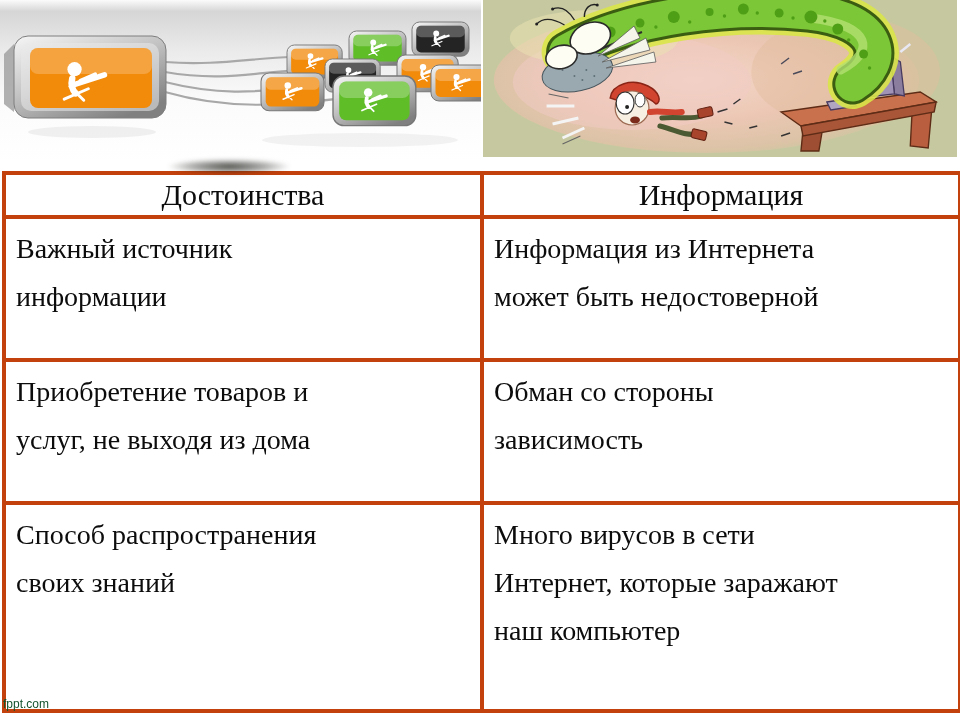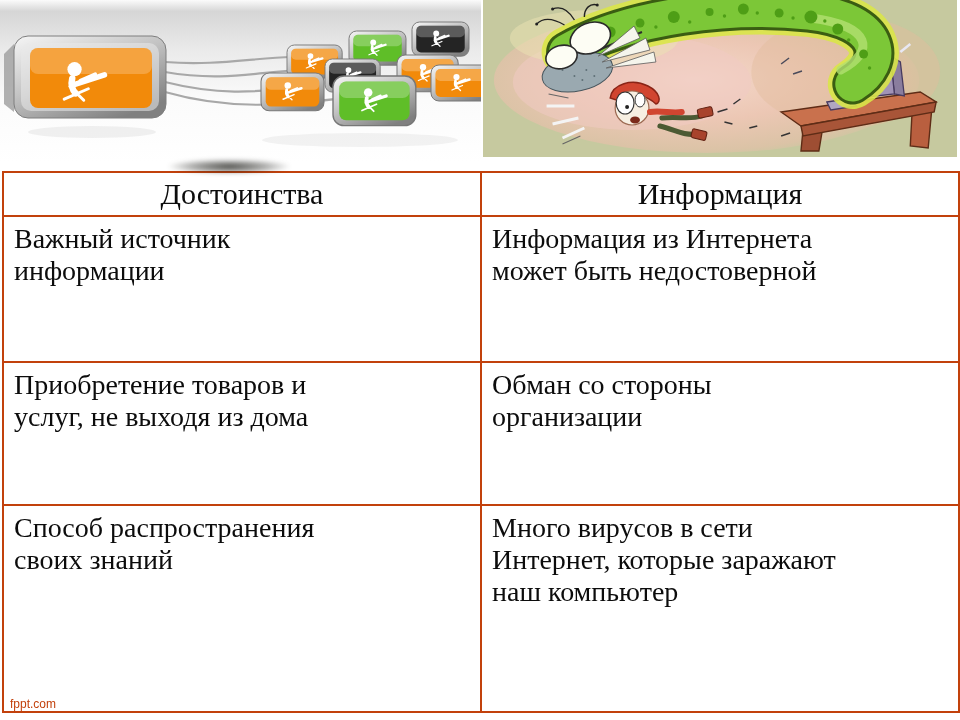--- a/index.html
+++ b/index.html
@@ -6,27 +6,27 @@
   .slide{position:relative;width:960px;height:720px;background:#ffffff;overflow:hidden;
          font-family:"Liberation Serif","DejaVu Serif",serif;}
   .img-panel{position:absolute;top:0;overflow:hidden;}
   .img-left{left:0;width:481px;height:162px;}
   .img-right{left:483px;width:474px;height:157px;}
   .table-shadow{position:absolute;left:168px;top:159px;width:122px;height:15px;
     background:radial-gradient(ellipse at center, rgba(30,30,25,0.80) 0%, rgba(30,30,25,0.35) 45%, rgba(30,30,25,0) 72%);
     filter:blur(2px);z-index:6;pointer-events:none;}
   table.procon{position:absolute;left:2px;top:171px;width:956px;height:542px;
     border-collapse:collapse;table-layout:fixed;color:#0c0c0c;z-index:4;background:#fff;}
-  table.procon th, table.procon td{border:2px solid #c2410c;}
+  table.procon th, table.procon td{border:4px solid #c2410c;}
   table.procon th{font-size:30px;font-weight:normal;text-align:center;vertical-align:middle;padding:0;}
-  table.procon td{font-size:28px;line-height:32px;vertical-align:top;text-align:left;
+  table.procon td{font-size:28px;line-height:48px;vertical-align:top;text-align:left;
     padding:6px 12px 0 10px;white-space:pre-line;}
   tr.hrow{height:44px} tr.r1{height:87px} tr.r2{height:203px} tr.r3{height:85px} tr.r4{height:123px}
-  .watermark{position:absolute;left:10px;top:697px;font:12px "Liberation Sans","DejaVu Sans",sans-serif;
-    color:#c2410c;z-index:8;}
+  .watermark{position:absolute;left:3px;top:697px;font:12px "Liberation Sans","DejaVu Sans",sans-serif;
+    color:#14532d;z-index:8;}
   svg{display:block;}
 </style>
 </head>
 <body>
 
 <div class="slide">
 
   <div class="img-panel img-left">
     <svg viewBox="0 0 481 162" width="481" height="162">
       <defs>
@@ -253,21 +253,21 @@
       <tr class="r1">
         <td>Важный источник
 информации</td>
         <td>Информация из Интернета
 может быть недостоверной</td>
       </tr>
       <tr class="r3">
         <td>Приобретение товаров и
 услуг, не выходя из дома</td>
         <td>Обман со стороны
-организации</td>
+зависимость</td>
       </tr>
       <tr class="r4">
         <td>Способ распространения
 своих знаний</td>
         <td>Много вирусов в сети
 Интернет, которые заражают
 наш компьютер</td>
       </tr>
     </tbody>
   </table>

